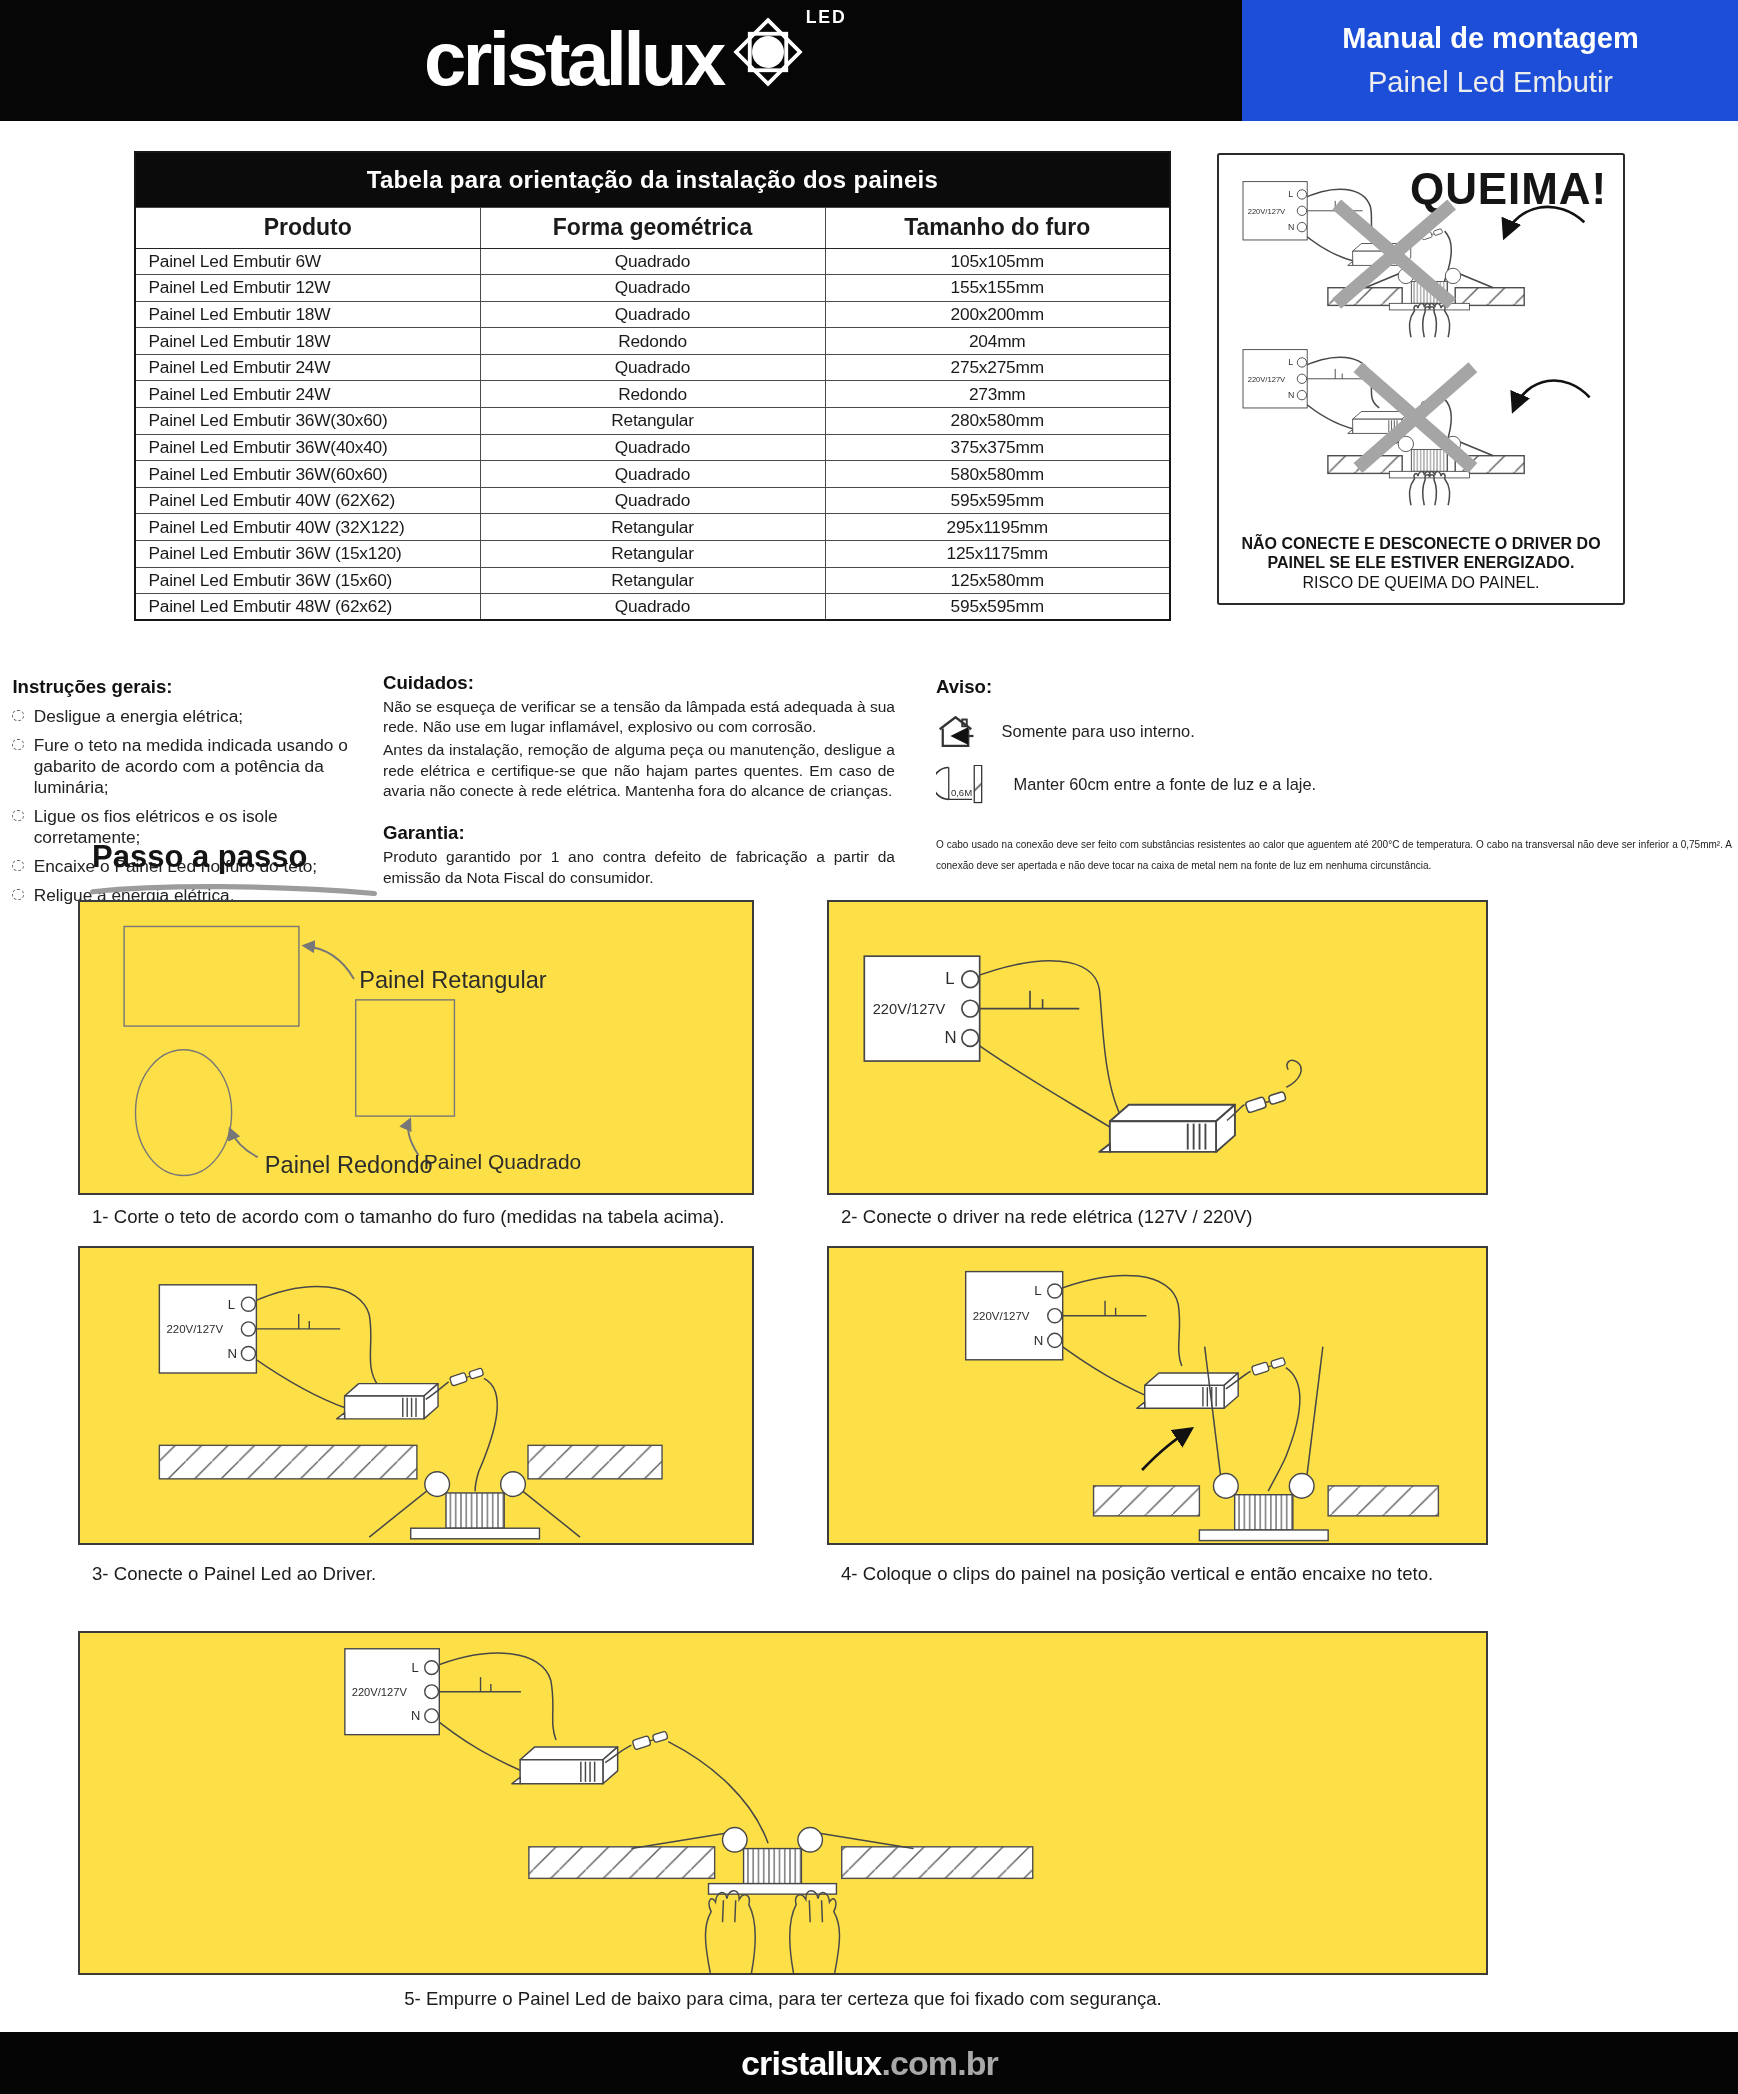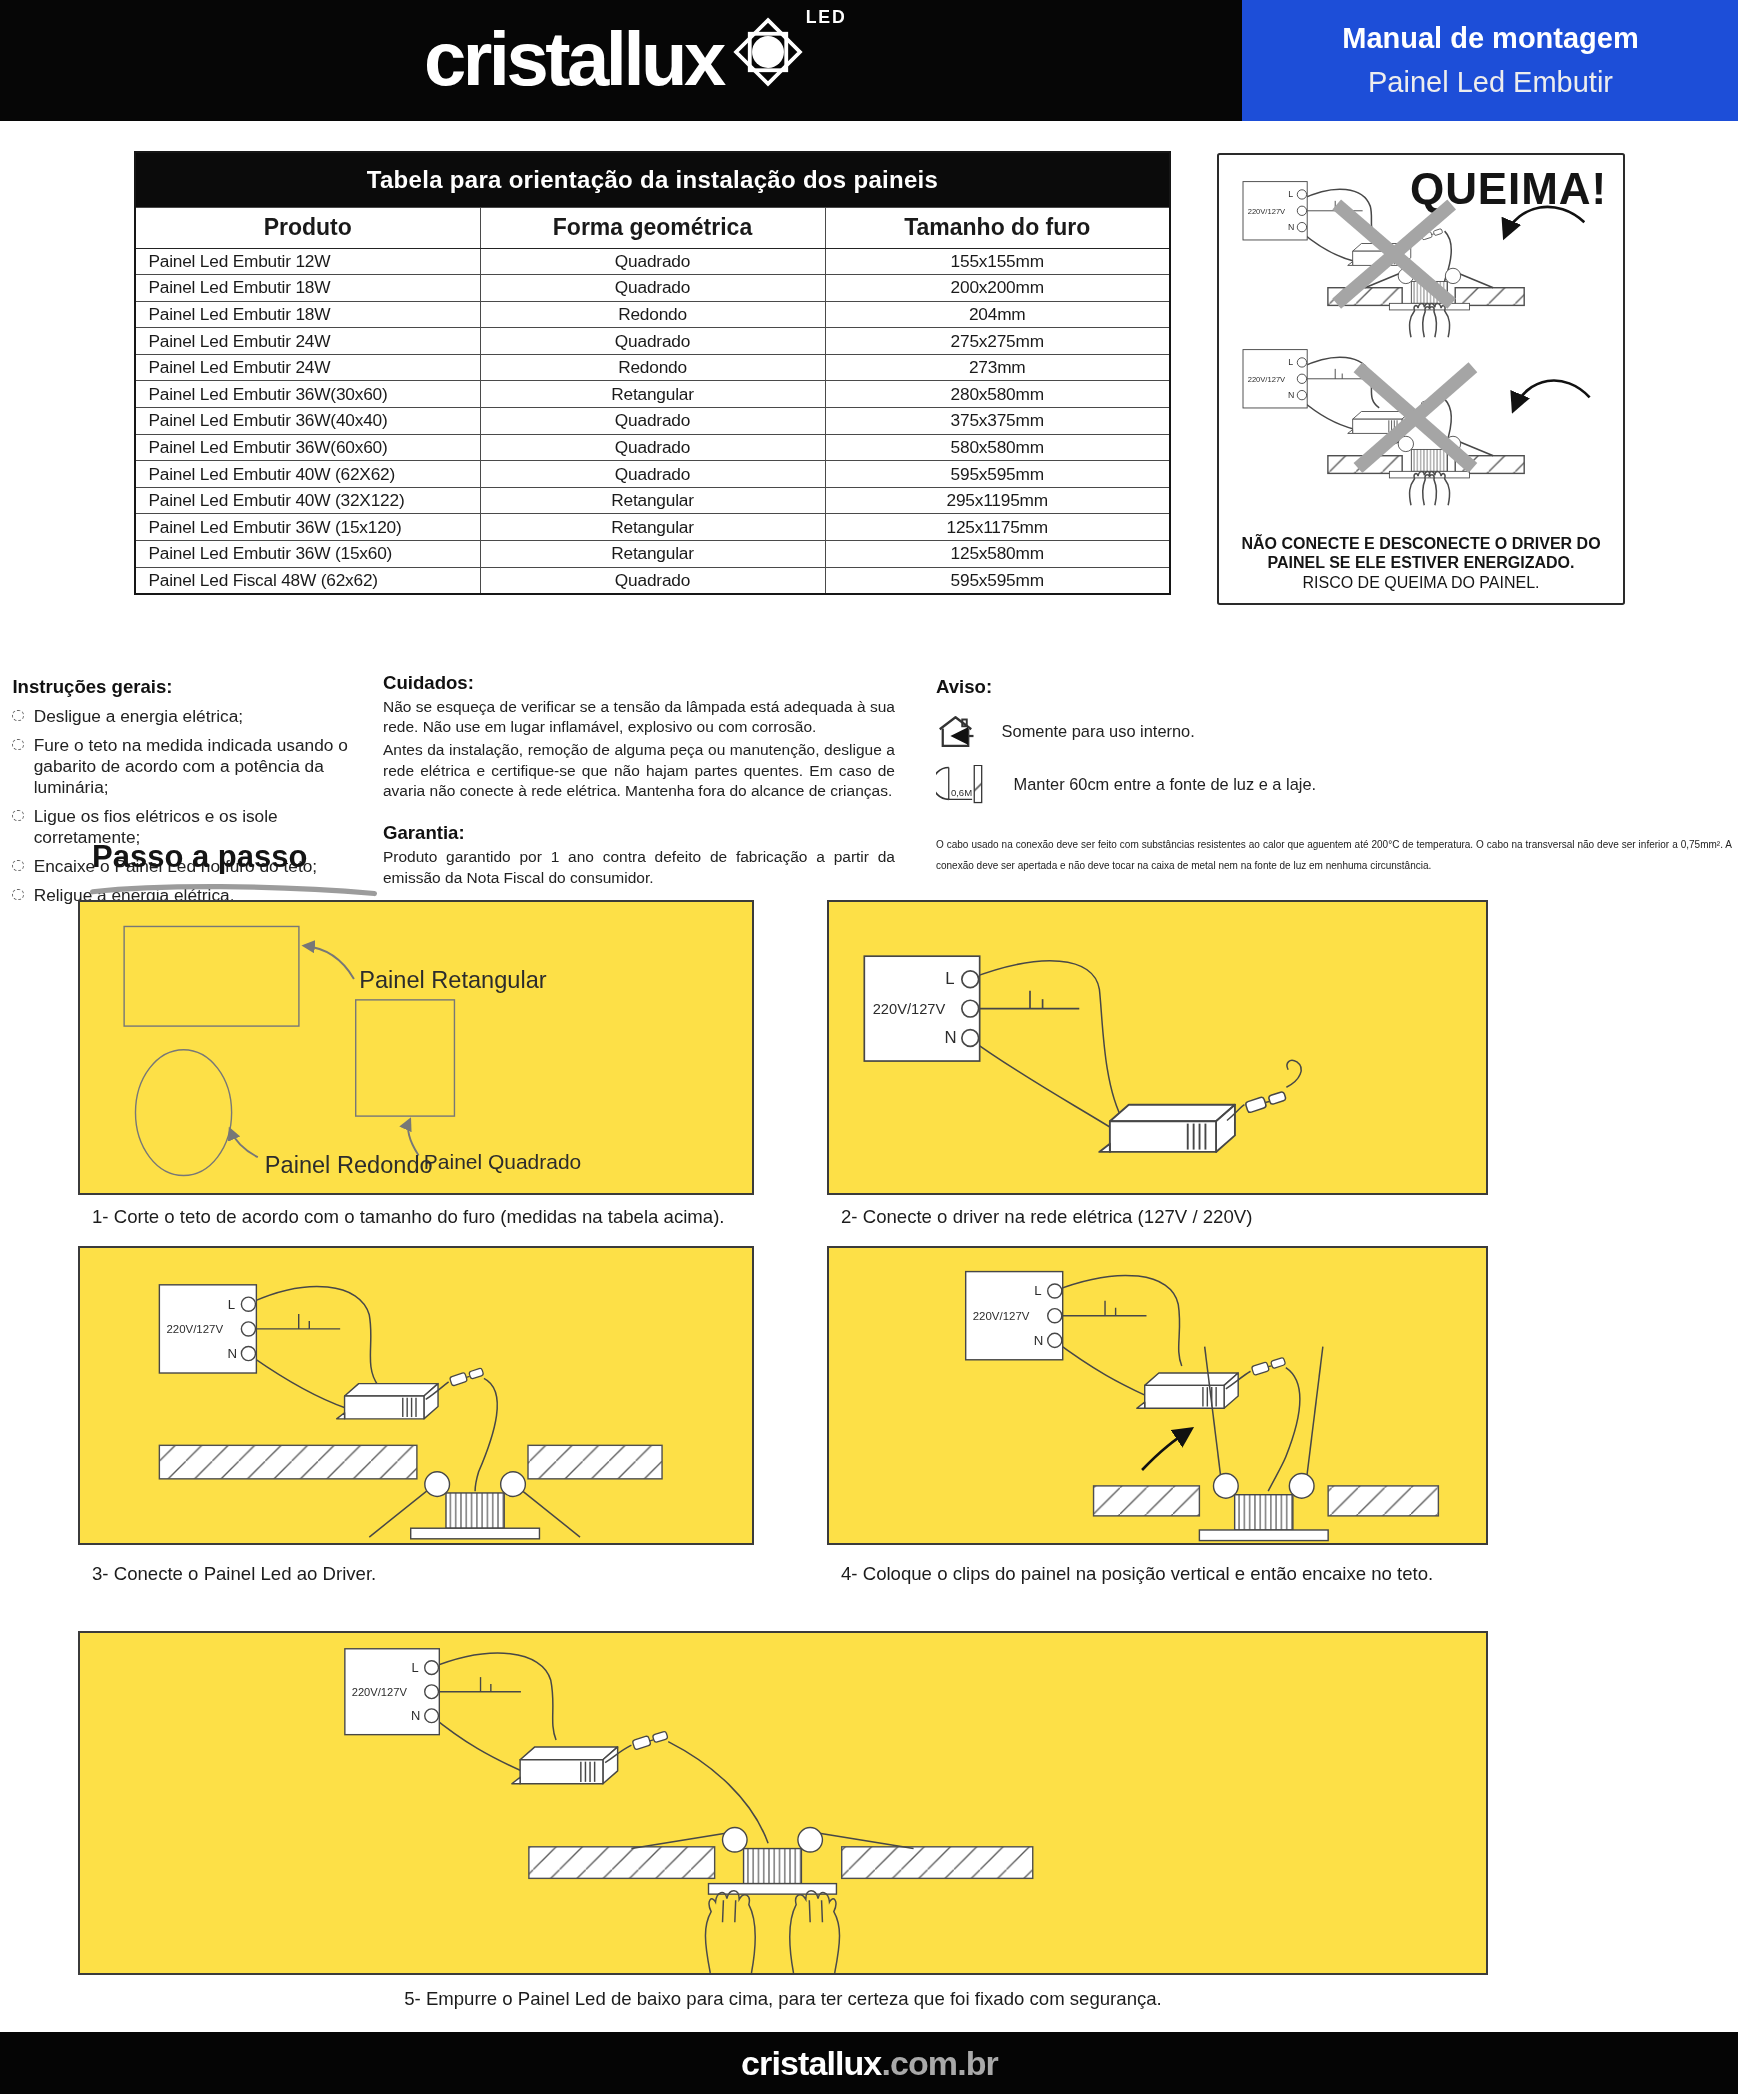--- a/index.html
+++ b/index.html
@@ -202,20 +202,25 @@
           <td colspan="3">Tabela para orientação da instalação dos paineis</td>
         </tr>
         <tr>
           <th>Produto</th>
           <th>Forma geométrica</th>
           <th>Tamanho do furo</th>
         </tr>
       </thead>
       <tbody>
         <tr>
+            <td class="c l">Painel Led Embutir 6W</td>
+            <td class="c">Quadrado</td>
+            <td class="c">105x105mm</td>
+          </tr>
+        <tr>
             <td class="c l">Painel Led Embutir 12W</td>
             <td class="c">Quadrado</td>
             <td class="c">155x155mm</td>
           </tr>
         <tr>
             <td class="c l">Painel Led Embutir 18W</td>
             <td class="c">Quadrado</td>
             <td class="c">200x200mm</td>
           </tr>
         <tr>
@@ -262,21 +267,21 @@
             <td class="c l">Painel Led Embutir 36W (15x120)</td>
             <td class="c">Retangular</td>
             <td class="c">125x1175mm</td>
           </tr>
         <tr>
             <td class="c l">Painel Led Embutir 36W (15x60)</td>
             <td class="c">Retangular</td>
             <td class="c">125x580mm</td>
           </tr>
         <tr>
-            <td class="c l">Painel Led Fiscal 48W (62x62)</td>
+            <td class="c l">Painel Led Embutir 48W (62x62)</td>
             <td class="c">Quadrado</td>
             <td class="c">595x595mm</td>
           </tr>
       </tbody>
     </table>
   </div>
 
   <div class="aviso-box">
     <div class="aviso-title">QUEIMA!</div>
     <svg class="aviso-mini1" width="399" height="168" viewBox="0 0 450 190">

